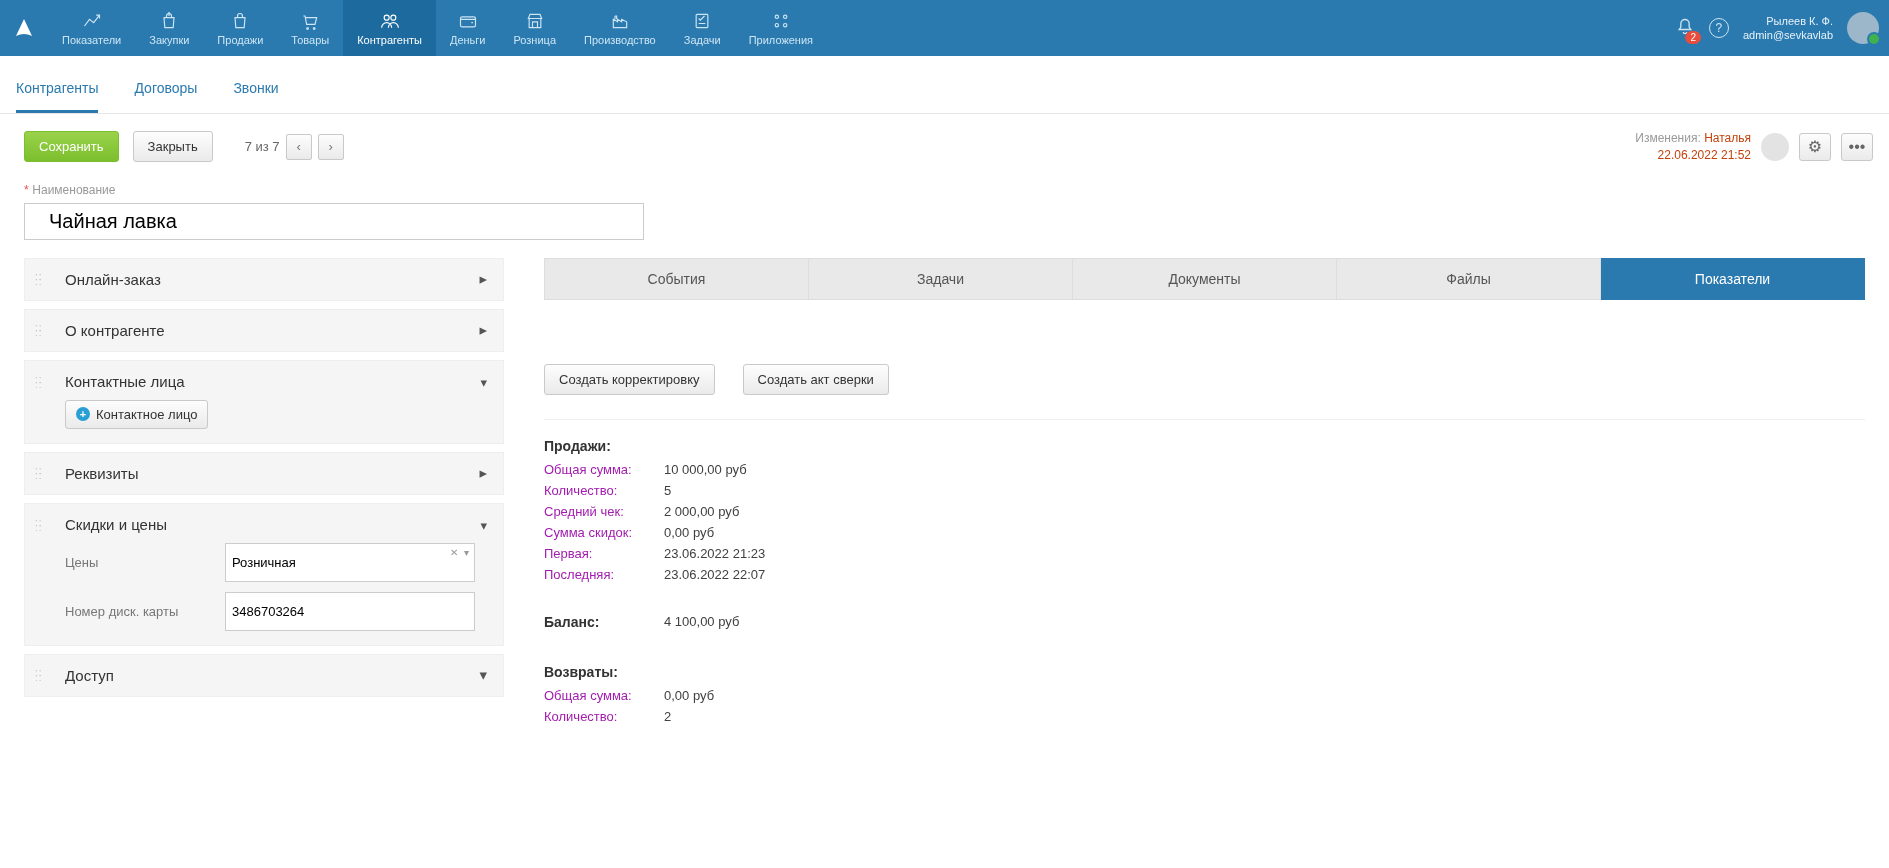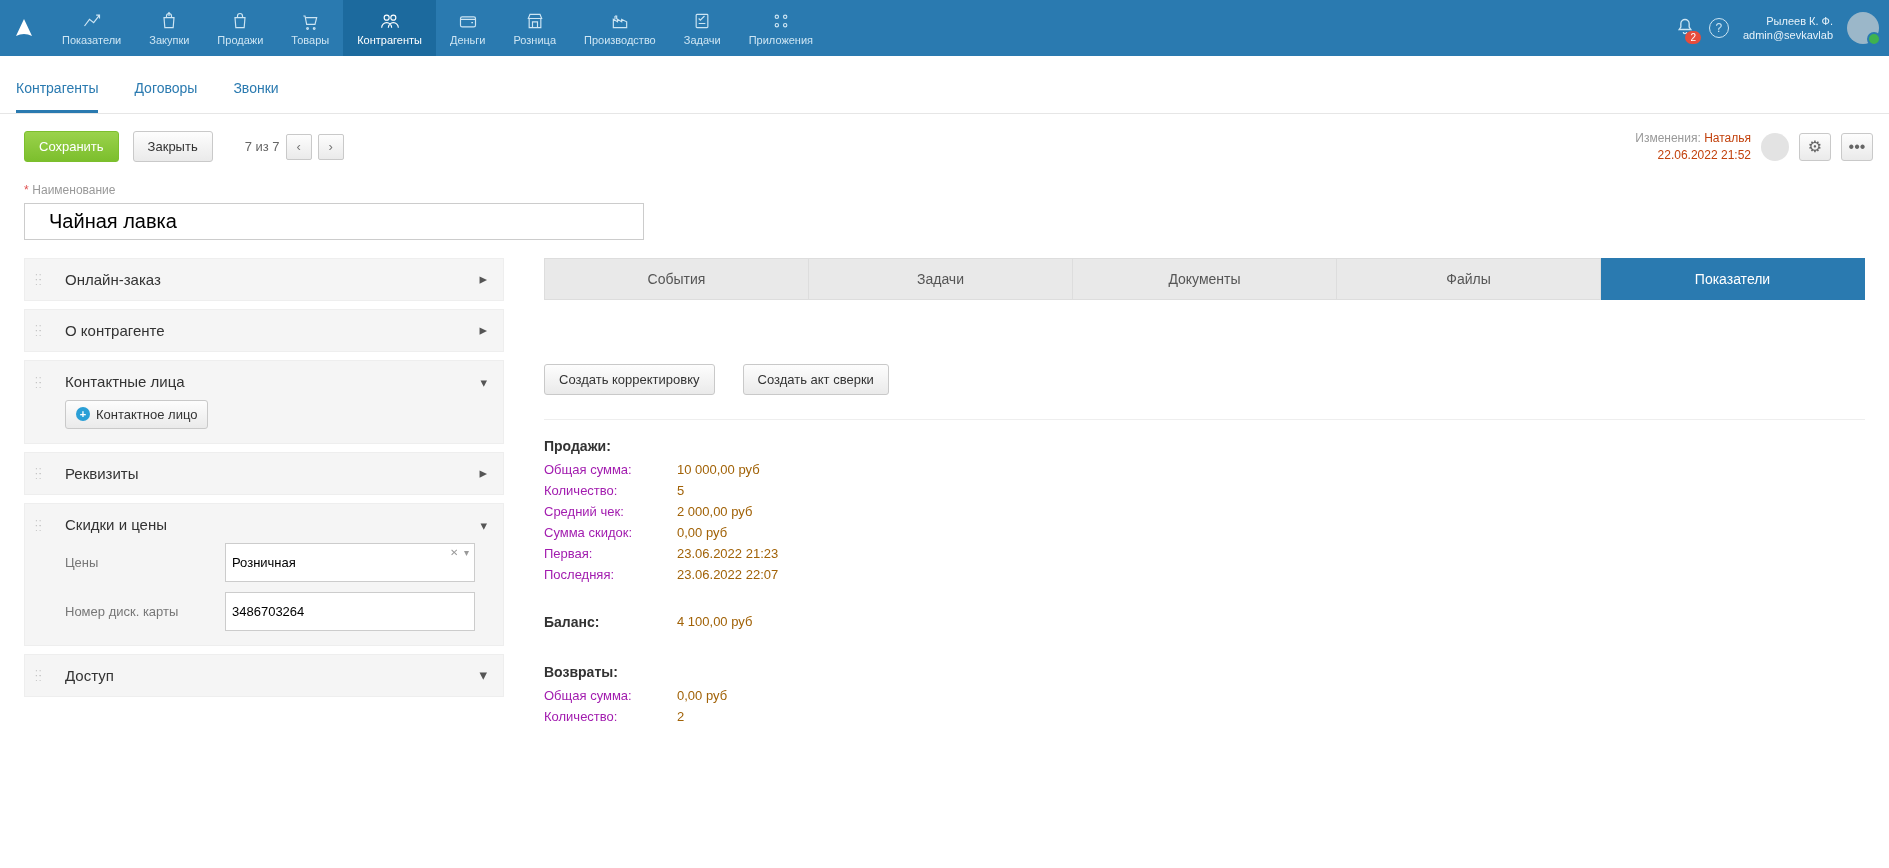--- a/index.html
+++ b/index.html
@@ -75,21 +75,21 @@
 .rtab.active { background:#2a7ab0; color:#fff; border-color:#2a7ab0; }
 
 .ract { display:flex; gap:28px; padding:22px 0 18px 0;margin-top:42px; }
 .rdivider { border:none; border-top:1px solid #eee; margin:6px 0 18px 0; }
 
 .stats { display:flex; gap:80px; }
 .statcol { flex:1; max-width:380px; }
 .statcol h4 { font-size:14px; font-weight:bold; margin:0 0 8px 0; }
 .statline { display:flex; margin:6px 0; font-size:13px; }
 .statline .slabel { width:120px; color:#a21caf; }
-.statline .sval { color:#a16207;margin-left:13px; }
+.statline .sval { color:#404040; }
 .subtxt { color:#aaa; font-size:13px; margin-top:18px; }
 .bigval { font-size:14px; color:#333; margin-bottom:4px; }
 .spacer20 { height:20px; }
 </style>
 </head>
 <body>
 
 <div class="topnav">
   <div class="logo">
     <svg viewBox="0 0 24 24">

